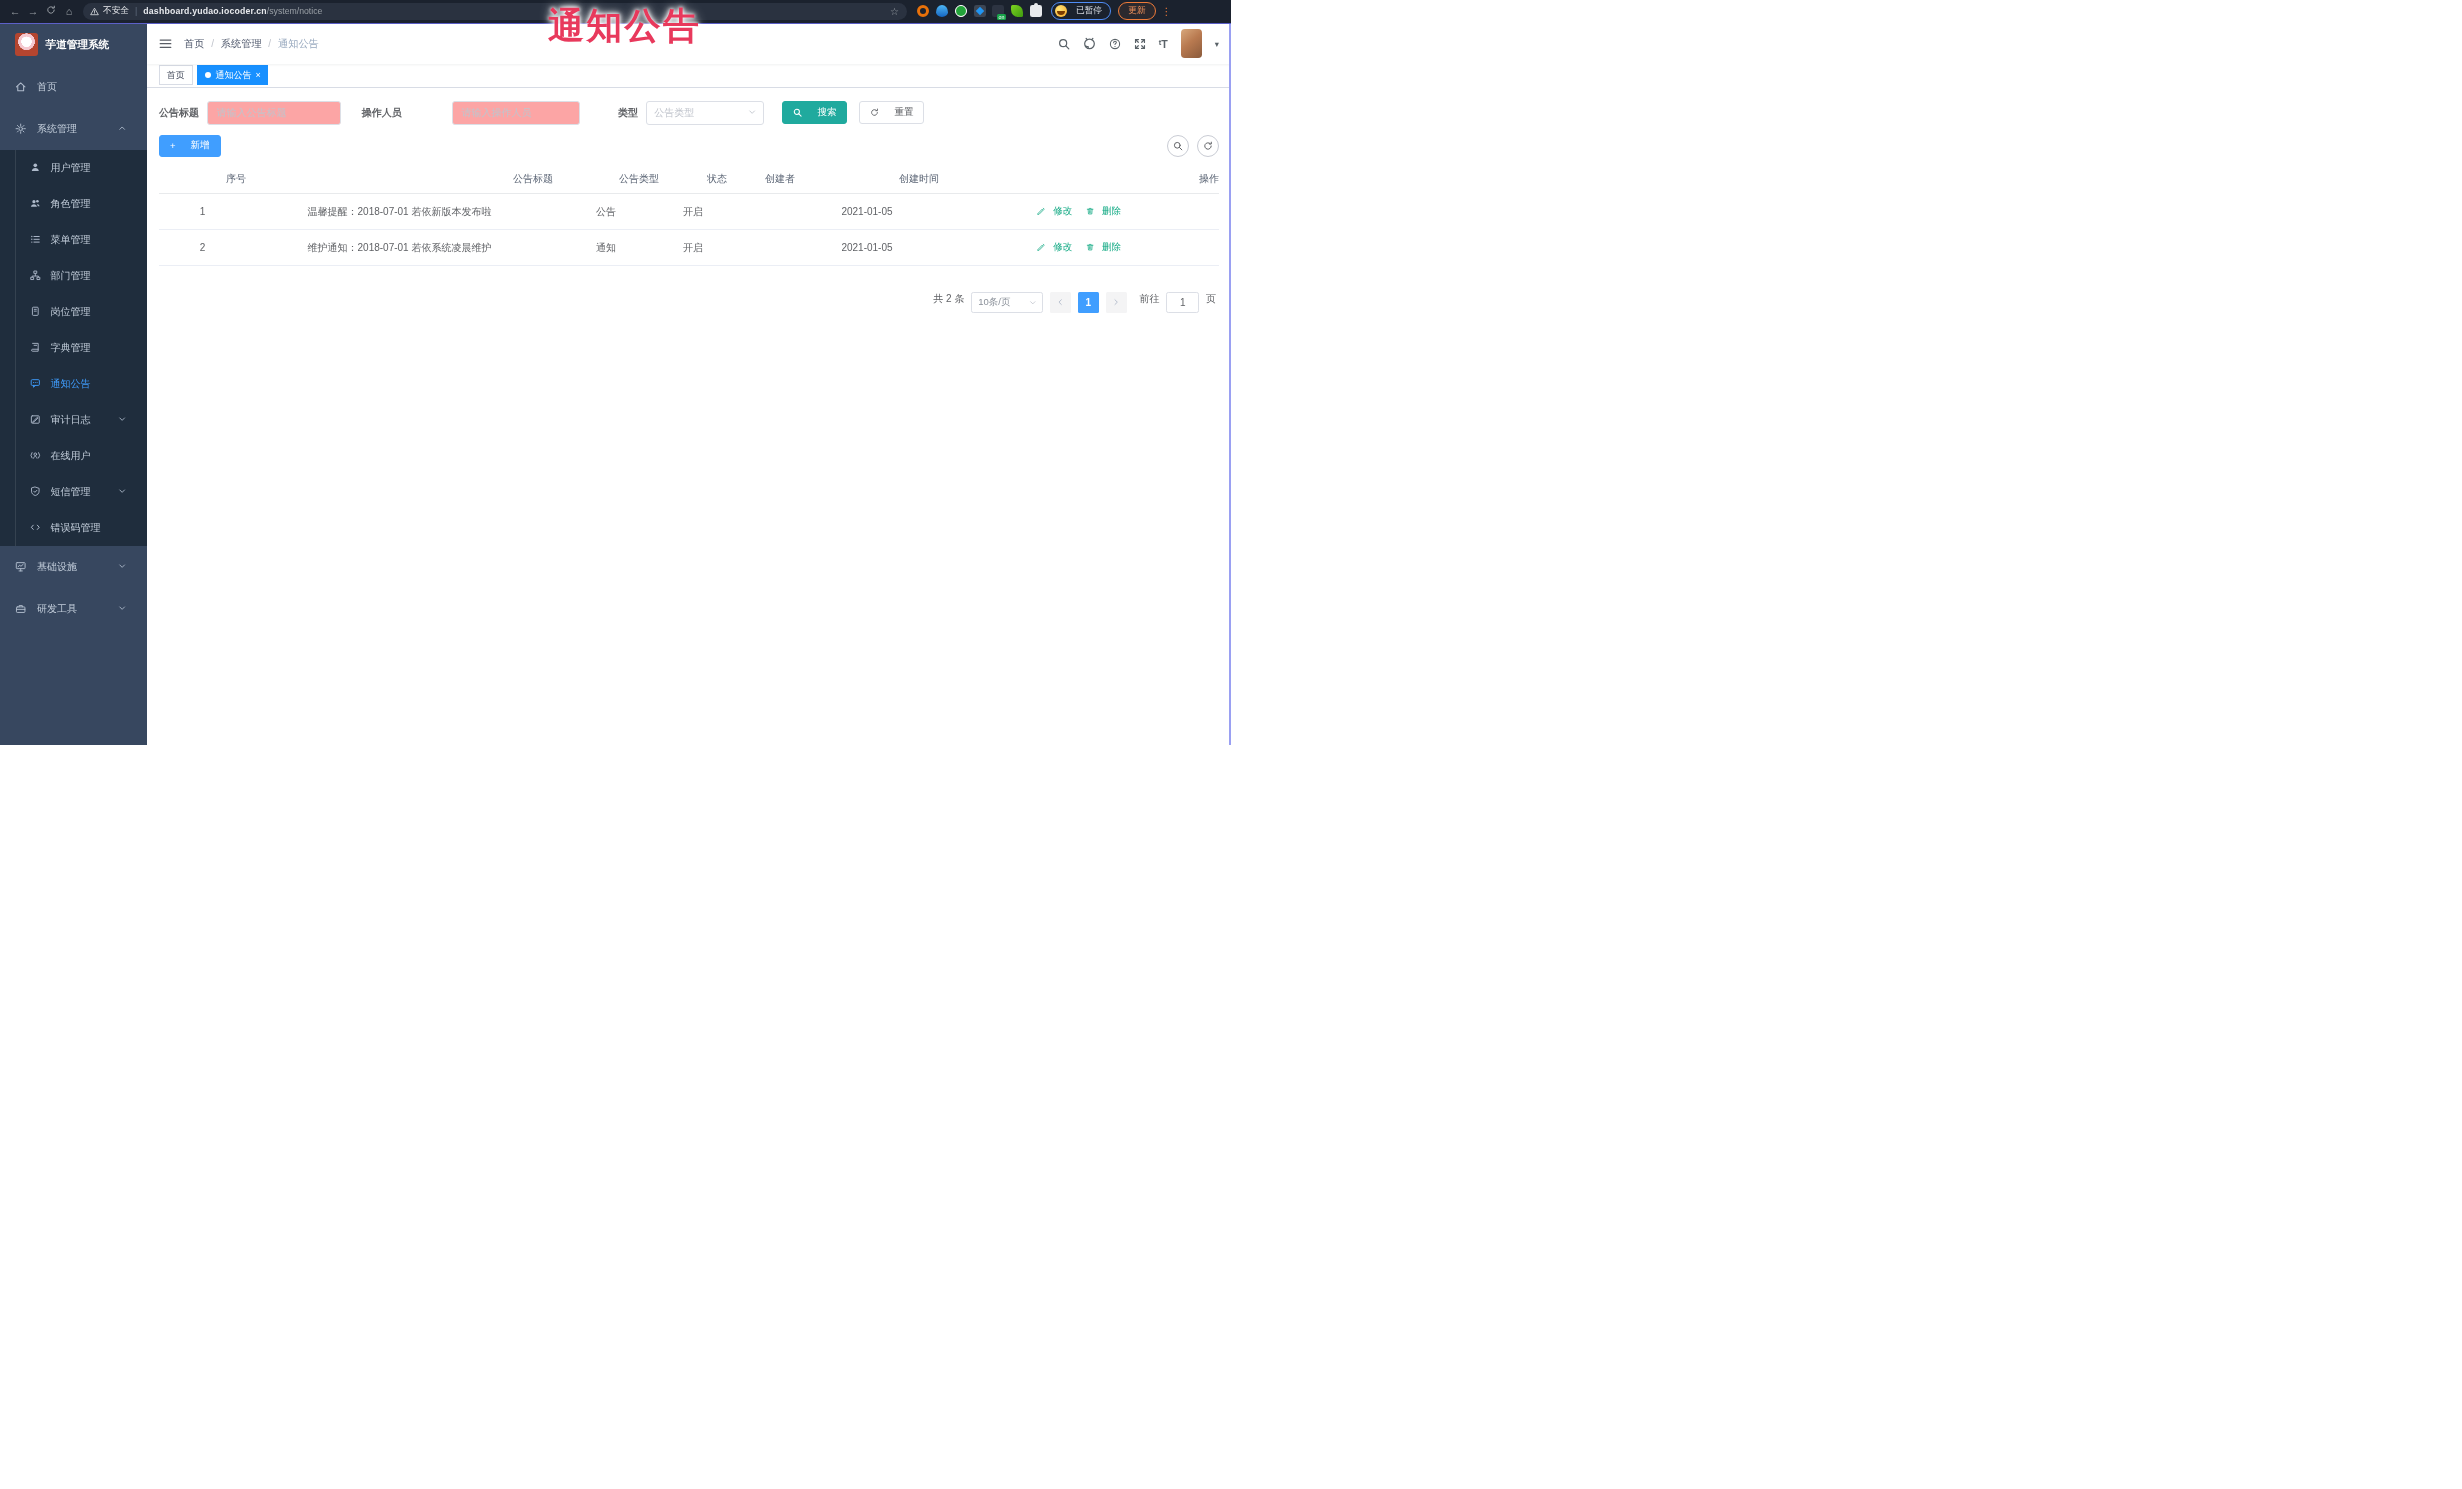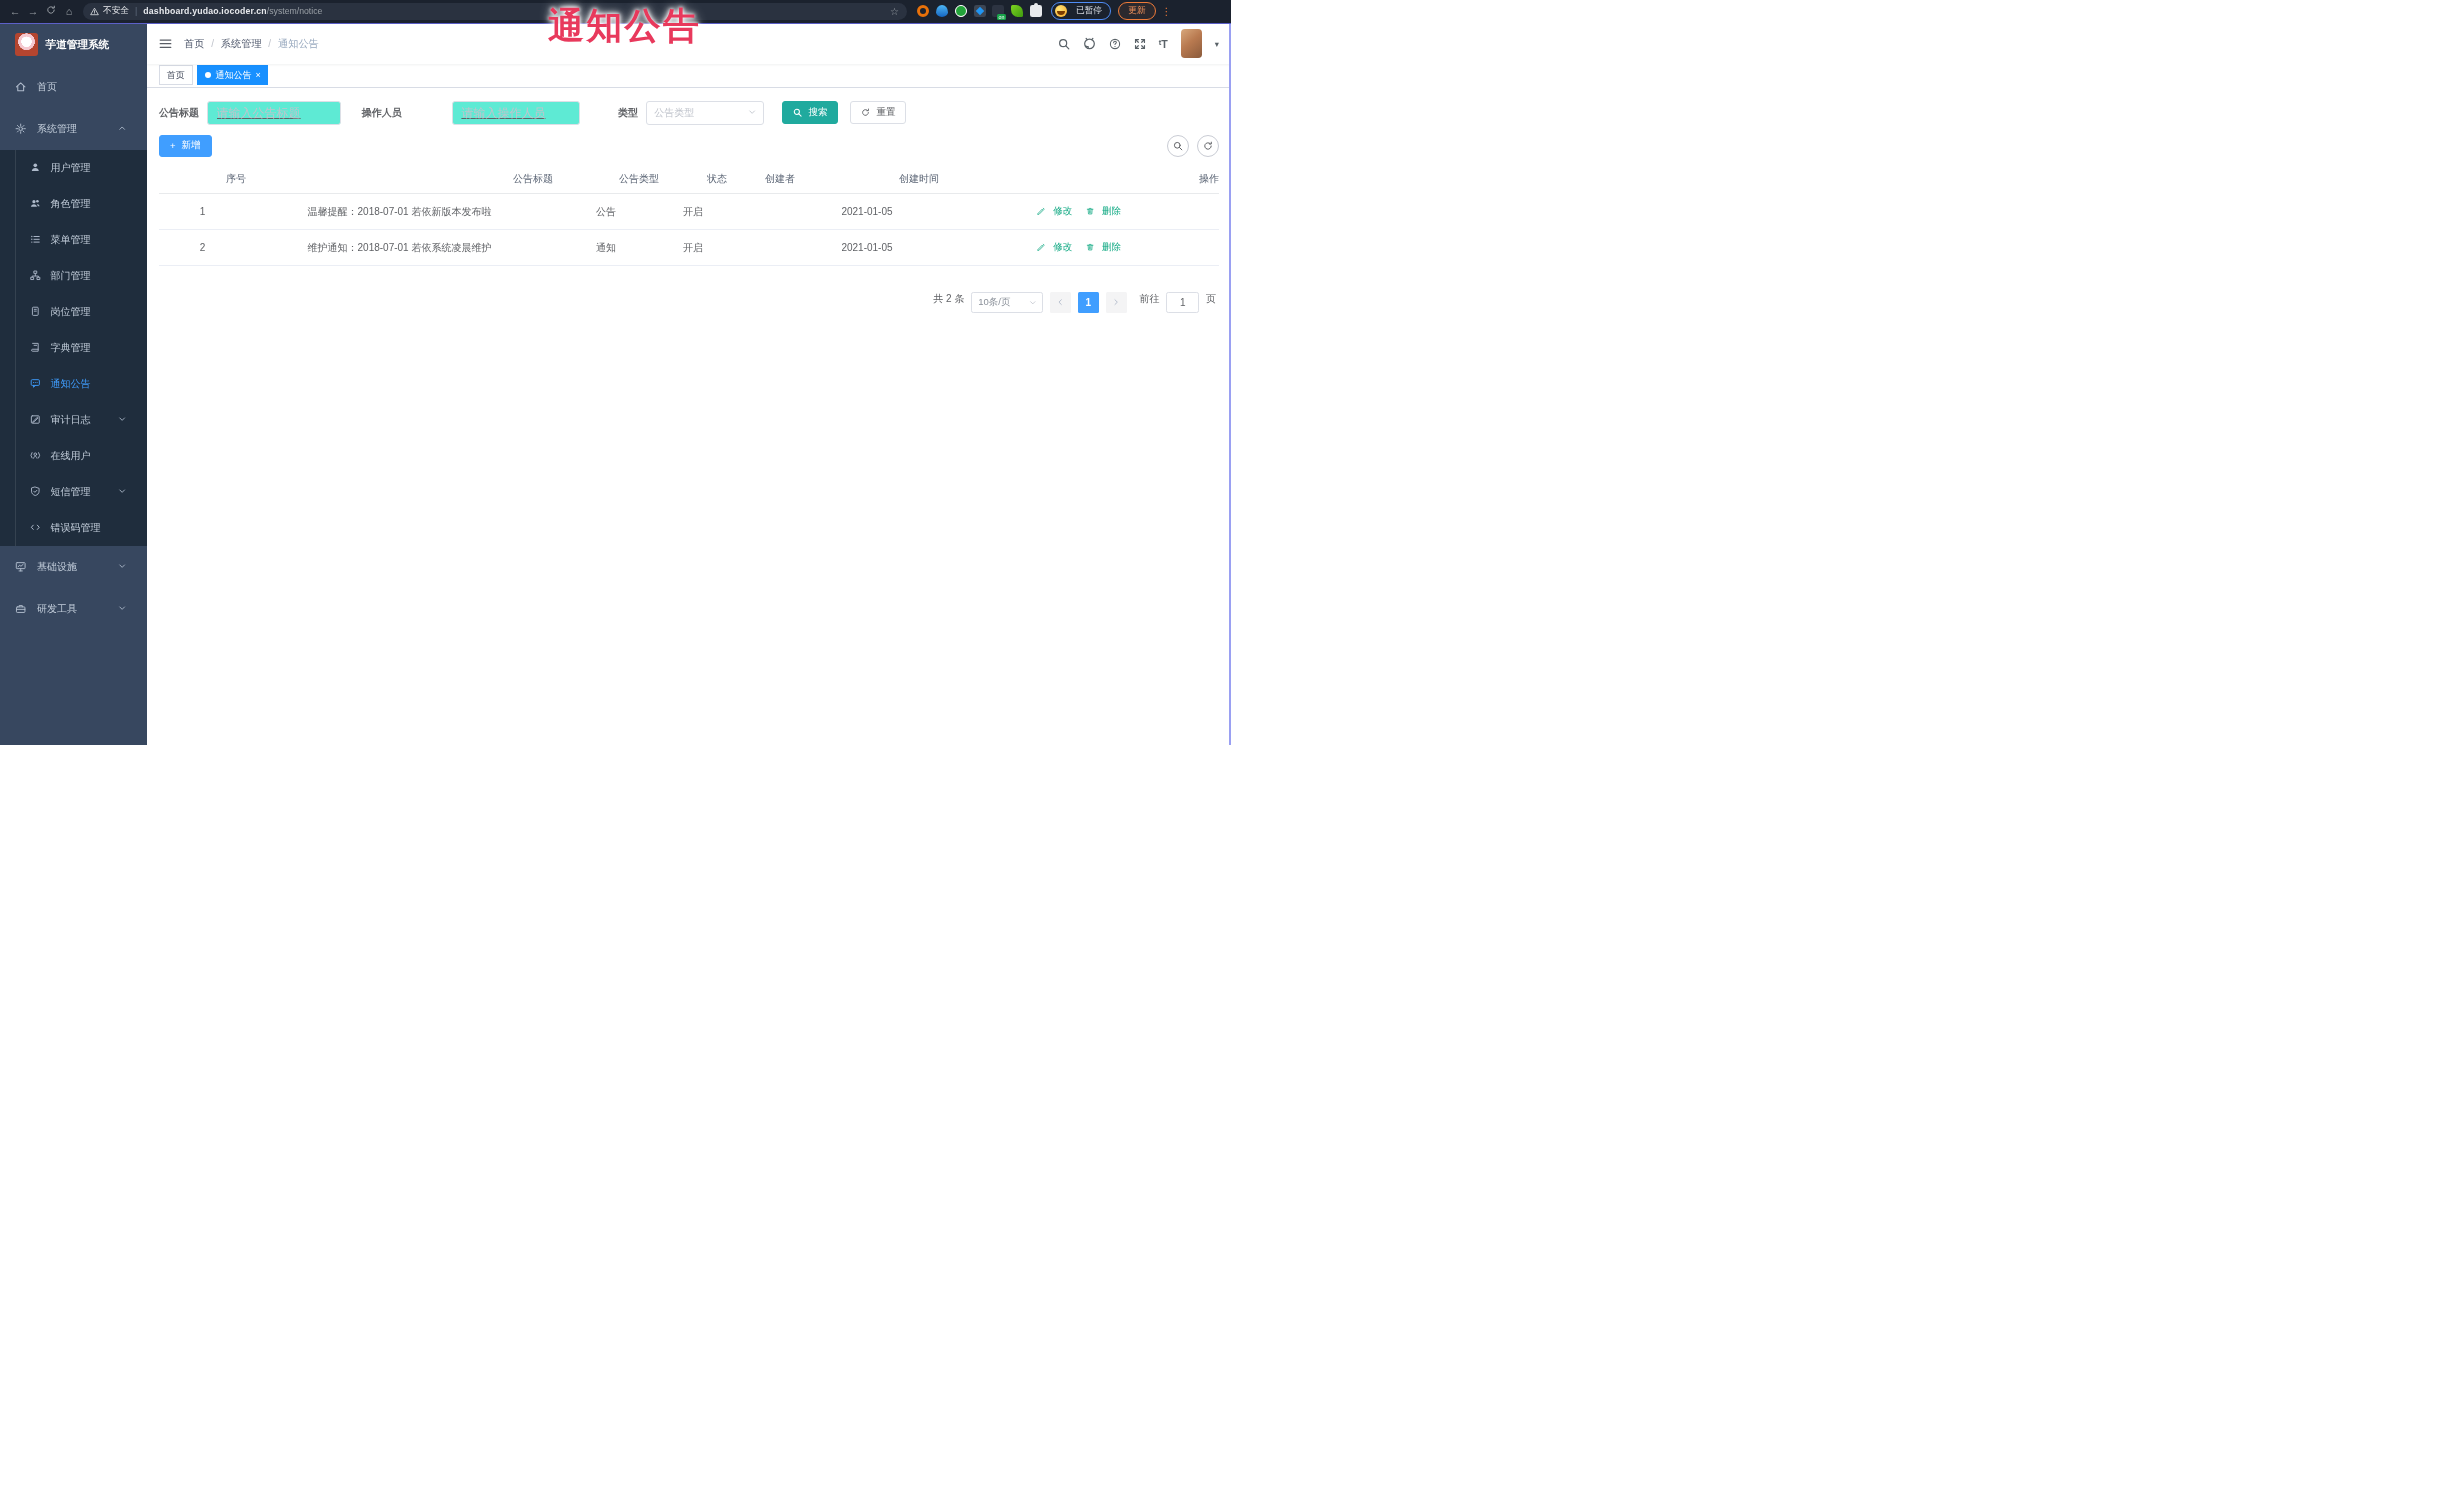--- a/index.html
+++ b/index.html
@@ -68,25 +68,25 @@
   .tag { height:20px; display:flex; align-items:center; border:0.8px solid #d8dce5; background:#fff; color:#495060; font-size:9px; padding:0 6.8px; cursor:pointer; }
   .tag.active { background:#1890ff; border-color:#1890ff; color:#fff; }
   .tag.active .dot { width:6px; height:6px; border-radius:50%; background:#fff; margin-right:4.6px; }
   .tag .close { margin-left:3.8px; font-size:9px; }
 
   .content { flex:1; padding:13px 12px 0 12px; background:#fff; position:relative; }
 
   
   .fform { display:flex; align-items:center; height:24px; margin-bottom:10px; font-size:10px; }
   .flabel { color:#606266; font-weight:700; margin-right:8.3px; }
-  .finput { height:24px; border:0.8px solid #dcdfe6; border-radius:3px; background:#5eead4; padding:0 8.3px; font-size:12px; color:#606266; outline:none;text-decoration:underline; }
+  .finput { height:24px; border:0.8px solid #dcdfe6; border-radius:3px; background:#fca5a5; padding:0 8.3px; font-size:10px; color:#606266; outline:none; }
   .finput::placeholder { color:#c0c4cc; }
   .fselect { height:24px; width:118px; border:0.8px solid #dcdfe6; border-radius:3px; display:flex; align-items:center; padding:0 6.8px; color:#c0c4cc; cursor:pointer; }
   .fselect .chev { margin-left:auto; color:#c0c4cc; display:flex; }
-  .btn { height:23px; border-radius:3px; display:inline-flex; align-items:center; gap:6px; font-size:9.5px; padding:0 10px; cursor:pointer; border:0.8px solid transparent; }
+  .btn { height:23px; border-radius:3px; display:inline-flex; align-items:center; gap:15px; font-size:9.5px; padding:0 10px; cursor:pointer; border:0.8px solid transparent; }
   .btn-search { background:#20aa9e; border-color:#20aa9e; color:#fff; }
   .btn-reset { background:#fff; border-color:#dcdfe6; color:#606266; }
   .btn-add { background:#409eff; border-color:#409eff; color:#fff; height:22px; }
 
   .toolbar { display:flex; align-items:center; margin-bottom:9px; }
   .tool-right { margin-left:auto; display:flex; gap:7.6px; }
   .cbtn { width:22px; height:22px; border-radius:50%; border:0.8px solid #c9ccd4; background:#fff; color:#606266; display:flex; align-items:center; justify-content:center; cursor:pointer; }
 
   
   .ntable { width:100%; border-collapse:collapse; table-layout:fixed; font-size:10px; }

